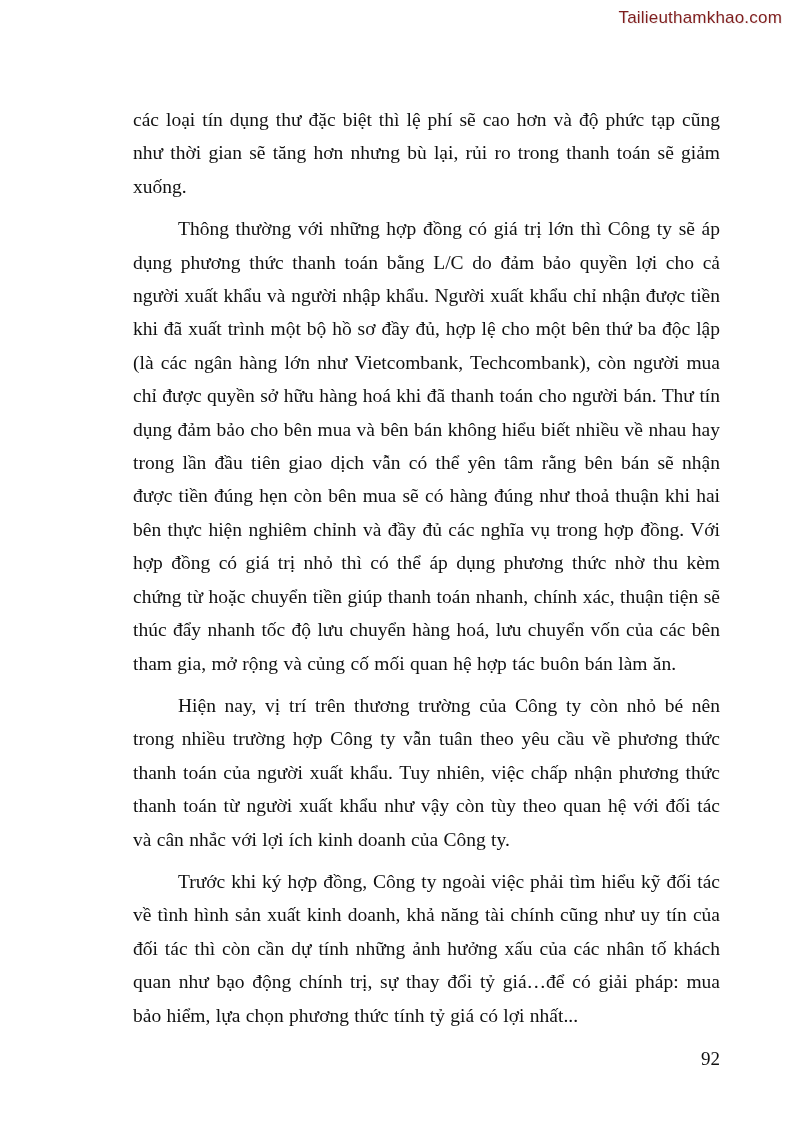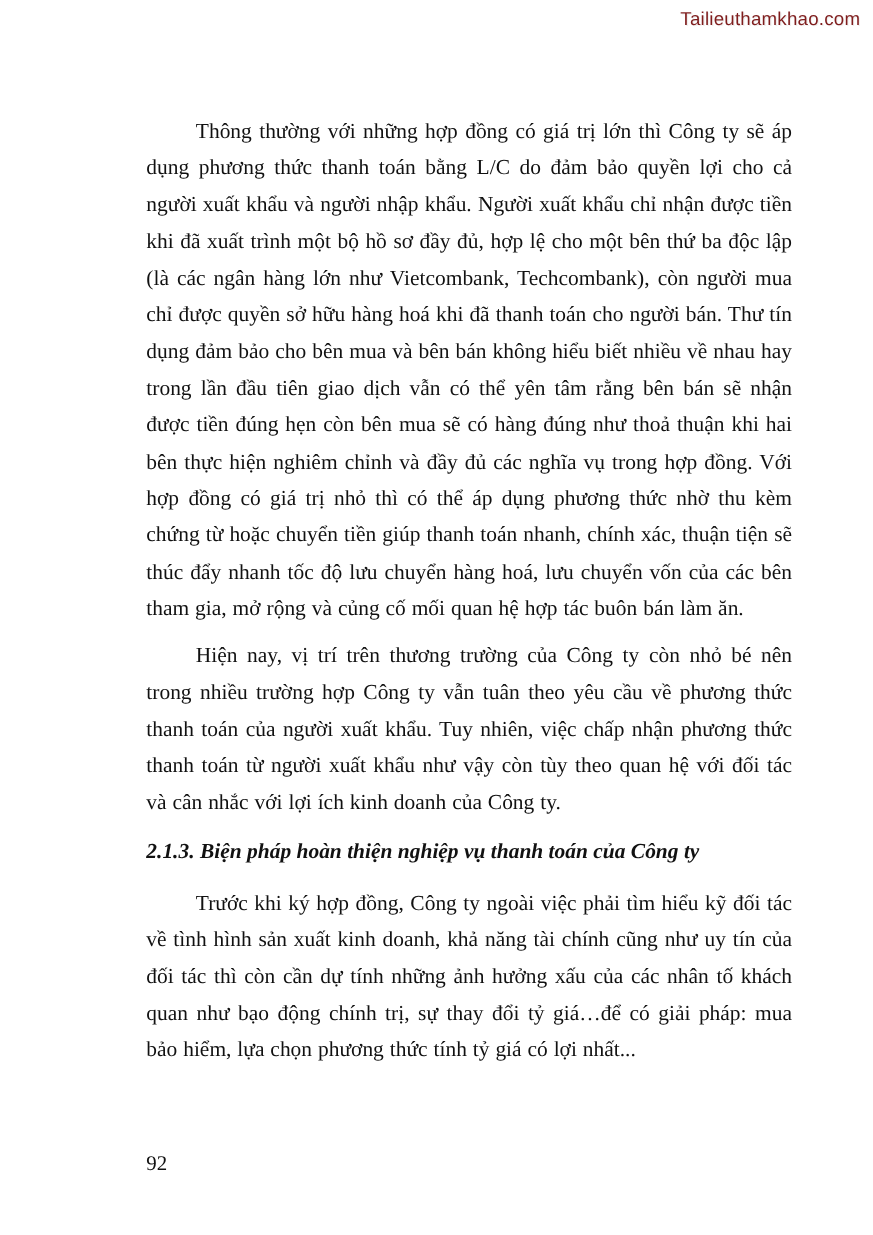--- a/index.html
+++ b/index.html
@@ -51,40 +51,40 @@
     font-weight: bold;
     font-style: italic;
     text-align: left;
     text-indent: 0;
   }
   .page-number {
     position: absolute;
     left: 133px;
     width: 587px;
     top: 1048px;
-    text-align: left;
+    text-align: right;
     font-size: 19px;
     color: #111111;
   }
 </style>
 </head>
 <body>
 
 <div class="page">
 
   <div class="watermark">Tailieuthamkhao.com</div>
 
   <div class="content">
 
+    <p class="para no-indent">các loại tín dụng thư đặc biệt thì lệ phí sẽ cao hơn và độ phức tạp cũng như thời gian sẽ tăng hơn nhưng bù lại, rủi ro trong thanh toán sẽ giảm xuống.</p>
 
     <p class="para">Thông thường với những hợp đồng có giá trị lớn thì Công ty sẽ áp dụng phương thức thanh toán bằng L/C do đảm bảo quyền lợi cho cả người xuất khẩu và người nhập khẩu. Người xuất khẩu chỉ nhận được tiền khi đã xuất trình một bộ hồ sơ đầy đủ, hợp lệ cho một bên thứ ba độc lập (là các ngân hàng lớn như Vietcombank, Techcombank), còn người mua chỉ được quyền sở hữu hàng hoá khi đã thanh toán cho người bán. Thư tín dụng đảm bảo cho bên mua và bên bán không hiểu biết nhiều về nhau hay trong lần đầu tiên giao dịch vẫn có thể yên tâm rằng bên bán sẽ nhận được tiền đúng hẹn còn bên mua sẽ có hàng đúng như thoả thuận khi hai bên thực hiện nghiêm chỉnh và đầy đủ các nghĩa vụ trong hợp đồng. Với hợp đồng có giá trị nhỏ thì có thể áp dụng phương thức nhờ thu kèm chứng từ hoặc chuyển tiền giúp thanh toán nhanh, chính xác, thuận tiện sẽ thúc đẩy nhanh tốc độ lưu chuyển hàng hoá, lưu chuyển vốn của các bên tham gia, mở rộng và củng cố mối quan hệ hợp tác buôn bán làm ăn.</p>
 
     <p class="para">Hiện nay, vị trí trên thương trường của Công ty còn nhỏ bé nên trong nhiều trường hợp Công ty vẫn tuân theo yêu cầu về phương thức thanh toán của người xuất khẩu. Tuy nhiên, việc chấp nhận phương thức thanh toán từ người xuất khẩu như vậy còn tùy theo quan hệ với đối tác và cân nhắc với lợi ích kinh doanh của Công ty.</p>
 
-    <h3 class="heading">2.1.3. Biện pháp hoàn thiện nghiệp vụ thanh toán của Công ty</h3>
 
     <p class="para">Trước khi ký hợp đồng, Công ty ngoài việc phải tìm hiểu kỹ đối tác về tình hình sản xuất kinh doanh, khả năng tài chính cũng như uy tín của đối tác thì còn cần dự tính những ảnh hưởng xấu của các nhân tố khách quan như bạo động chính trị, sự thay đổi tỷ giá…để có giải pháp: mua bảo hiểm, lựa chọn phương thức tính tỷ giá có lợi nhất...</p>
 
   </div>
 
   <div class="page-number">92</div>
 
 </div>
 
 </body></html>

